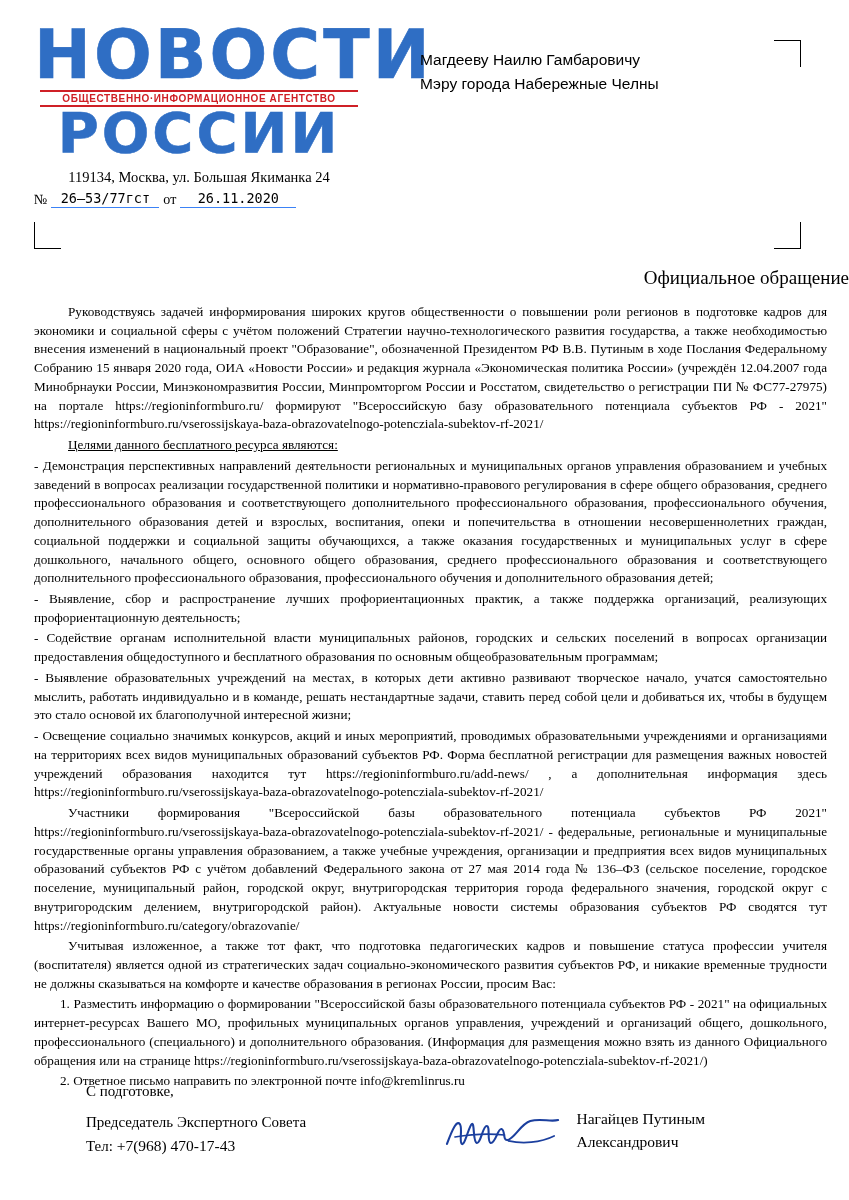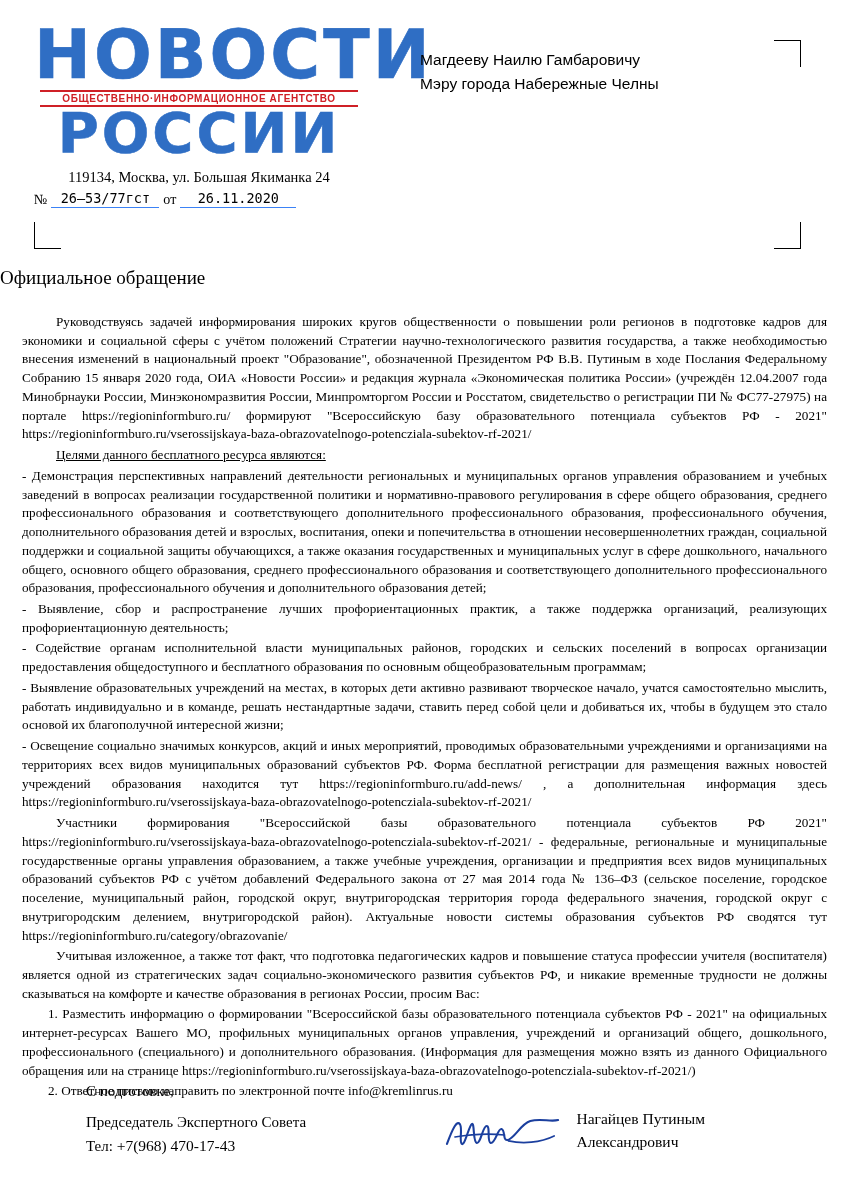--- a/index.html
+++ b/index.html
@@ -102,31 +102,32 @@
     position: absolute;
     width: 26px;
     height: 26px;
   }
   .corner.tr { right: 48px; top: 40px; border-top: 1px solid #000; border-right: 1px solid #000; }
   .corner.bl { left: 34px; top: 222px; border-bottom: 1px solid #000; border-left: 1px solid #000; }
   .corner.br { right: 48px; top: 222px; border-bottom: 1px solid #000; border-right: 1px solid #000; }
 
   
   .doc-title {
-    text-align: left;
+    text-align: right;
     font-size: 19px;
     margin-top: 52px;
-    margin-bottom: 24px;
+    margin-bottom: 14px;
     font-family: "Liberation Serif", serif;
   }
   .content {
     padding: 0 22px 0 22px;
     font-size: 13.2px;
     line-height: 1.42;
     text-align: justify;
+    margin-left: 12px;
   }
   .content p { margin: 0 0 2px 0; }
   .content p.ind { text-indent: 34px; }
   .content p.ind2 { text-indent: 26px; }
   .underline-head { text-decoration: underline; }
 
   
   .sign {
     position: absolute;
     left: 86px;

